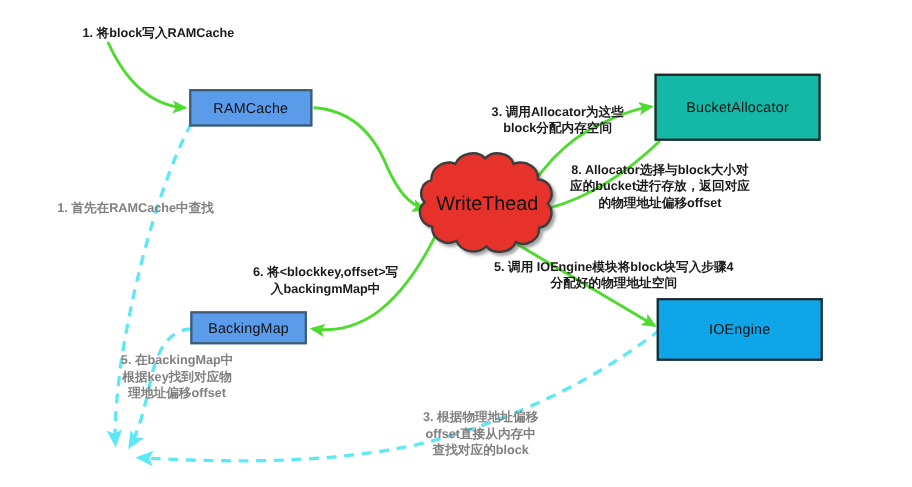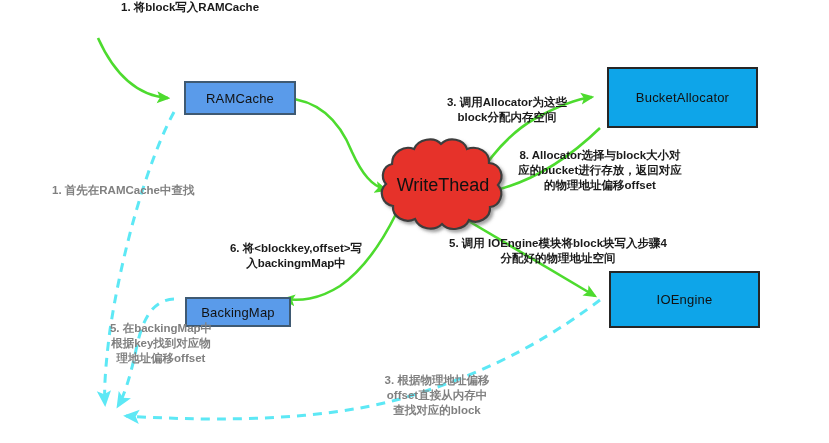--- a/index.html
+++ b/index.html
@@ -25,24 +25,23 @@
     position: absolute;
     box-sizing: border-box;
     display: flex;
     align-items: center;
     justify-content: center;
     border: 2px solid #7f1d1d;
     font-size: 13px;
     color: #111111;
     letter-spacing: 0.2px;
     z-index: 3;
-    margin-left: 12px;
   }
   .node-blue   { background: #5a9bea; border-color: #3f5a73; }
-  .node-yellow { background: #0ea5e9; border-color: #262626; }
+  .node-yellow { background: #14b8a6; border-color: #262626; }
   .node-purple { background: #0ea5e9; border-color: #262626; }
 
   .cloud {
     position: absolute;
     z-index: 3;
     display: flex;
     align-items: center;
     justify-content: center;
     font-size: 18px;
     color: #111111;
@@ -128,29 +127,29 @@
   </div>
 
   <div class="node node-yellow" style="left:595px; top:67px; width:151px; height:61px;">
     <span>BucketAllocator</span>
   </div>
 
   <div class="node node-purple" style="left:597px; top:271px; width:151px; height:57px;">
     <span>IOEngine</span>
   </div>
 
-  <div class="node node-blue" style="left:173px; top:297px; width:106px; height:30px;text-align:right;">
+  <div class="node node-blue" style="left:173px; top:283px; width:106px; height:30px;text-align:right;">
     <span>BackingMap</span>
   </div>
 
   <div class="cloud" style="left:378px; top:136px; width:130px; height:98px;">
     <span class="cloud-label">WriteThead</span>
   </div>
 
-  <div class="lbl lbl-black ta-left" style="left:75px; top:0;margin-left:46px;">1. 将block写入RAMCache</div>
+  <div class="lbl lbl-black ta-left" style="left:75px; top:24px;">1. 将block写入RAMCache</div>
 
 
   <div class="lbl lbl-black ta-center" style="left:426px; top:95px; width:162px;">3. 调用Allocator为这些
 block分配内存空间</div>
 
   <div class="lbl lbl-black ta-center" style="left:487px; top:148px; width:226px;">8. Allocator选择与block大小对
 应的bucket进行存放，返回对应
 的物理地址偏移offset</div>
 
   <div class="lbl lbl-black ta-center" style="left:432px; top:236px; width:252px;">5. 调用 IOEngine模块将block块写入步骤4

